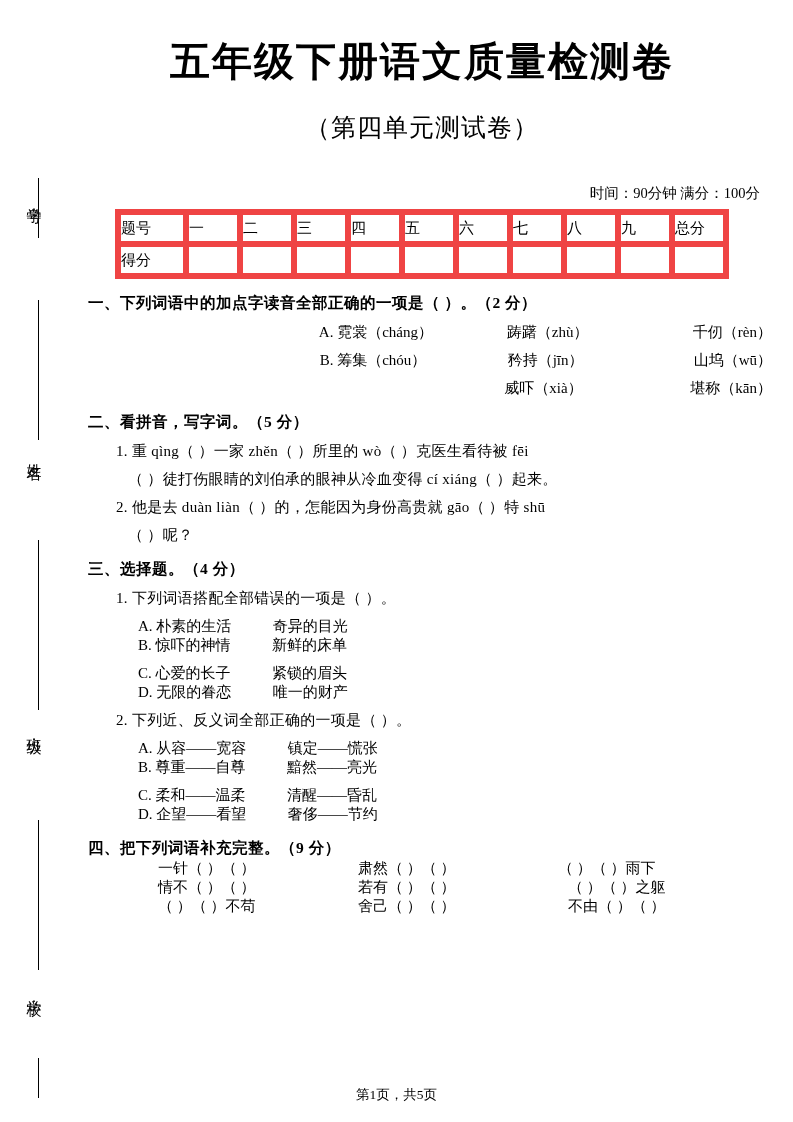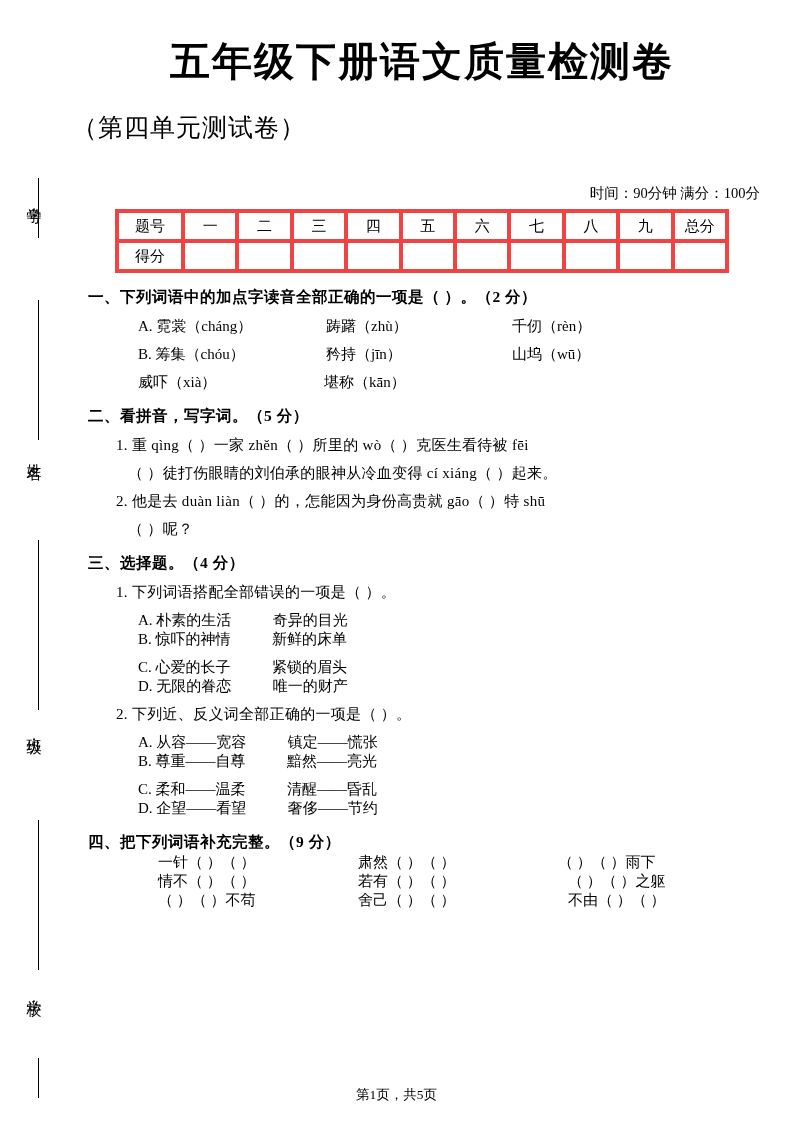--- a/index.html
+++ b/index.html
@@ -57,40 +57,41 @@
   h1.title {
     font-family: "Liberation Serif", "DejaVu Serif", serif;
     font-size: 40px;
     font-weight: bold;
     text-align: center;
     margin: 34px 0 0 0;
     letter-spacing: 2px;
   }
   .subtitle {
     font-size: 25px;
+    text-align: center;
     margin-top: 22px;
     letter-spacing: 1px;
   }
   .exam-meta {
     text-align: right;
     font-size: 14.5px;
     margin-top: 40px;
     padding-right: 12px;
   }
 
   table.score-table {
     border-collapse: collapse;
     width: 614px;
     margin: 6px auto 0 auto;
     table-layout: fixed;
   }
   table.score-table td {
-    border: 4px solid #ef4444;
+    border: 6px solid #ef4444;
     height: 26px;
-    text-align: center;
+    text-align: left;
     font-size: 15px;
     padding: 0;
   }
   table.score-table td.head-col {
     width: 62px;
   }
 
   .section-head {
     font-size: 15.5px;
     font-weight: bold;
@@ -105,20 +106,21 @@
     letter-spacing: 0.3px;
   }
   .q-line.indent2 {
     margin-left: 56px;
   }
   .opts {
     display: flex;
     margin-top: 9px;
     margin-left: 66px;
     font-size: 15px;
+    justify-content: flex-end;
   }
   .opts .opt {
     white-space: nowrap;
   }
   .opt-w1 { width: 188px; }
   .opt-w2 { width: 186px; }
 
   .two-col {
     display: flex;
     margin-top: 9px;

